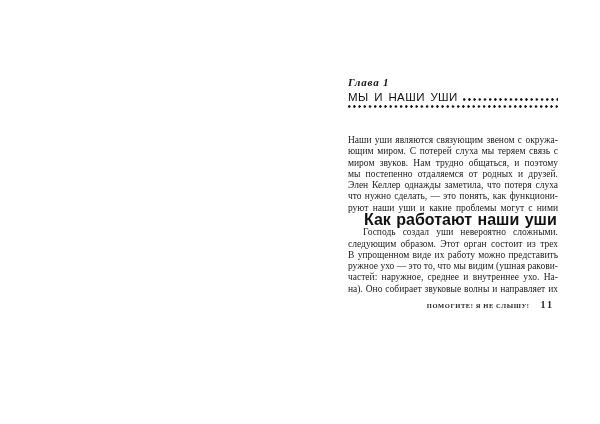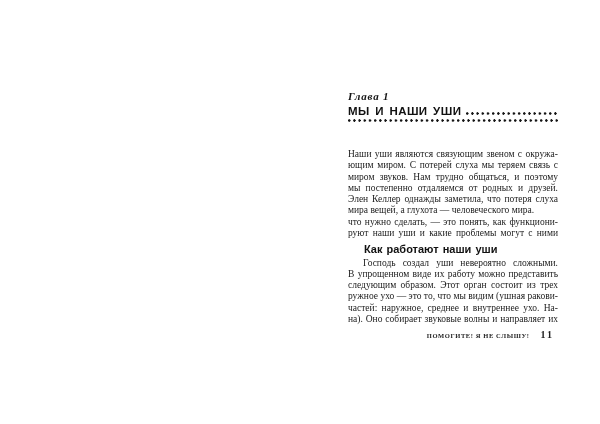--- a/index.html
+++ b/index.html
@@ -12,42 +12,42 @@
   }
   .book-page {
     position: relative;
     width: 600px;
     height: 424px;
     background: #ffffff;
   }
   .text-block {
     position: absolute;
     left: 348px;
-    top: 91px;
+    top: 77px;
     width: 210px;
     color: #1b1b1b;
   }
   .chapter-label {
     font-family: "Liberation Serif", serif;
     font-style: italic;
     font-weight: 700;
     font-size: 11px;
     line-height: 11px;
     letter-spacing: 0.8px;
     color: #141414;
   }
   .title-row {
     display: flex;
     align-items: flex-end;
     margin-top: 3px;
     height: 12px;
   }
   .chapter-title {
     font-family: "Liberation Sans", sans-serif;
-    font-weight: 700;
+    font-weight: 400;
     font-size: 11.5px;
     line-height: 12px;
     letter-spacing: 0.4px;
     word-spacing: 2px;
     white-space: nowrap;
     color: #111111;
   }
   .dots {
     height: 3px;
     background-image: radial-gradient(circle at 1.2px 1.5px, #141414 1px, rgba(0,0,0,0) 1.45px);
@@ -74,25 +74,24 @@
     overflow: hidden;
     text-align: justify;
     text-align-last: justify;
     white-space: normal;
   }
   .line.last { text-align-last: left; }
   .line.indent { text-indent: 15px; }
   .subheading {
     font-family: "Liberation Sans", sans-serif;
     font-weight: 700;
-    font-size: 11px;
+    font-size: 16px;
     line-height: 11px;
     word-spacing: 1px;
     padding-left: 16px;
-    margin-top: 5px;
     margin-bottom: 2.5px;
     color: #111111;
   }
   .page-footer {
     margin-top: 4px;
     display: flex;
     justify-content: flex-end;
     align-items: baseline;
     padding-right: 4px;
   }
@@ -126,31 +125,30 @@
     </div>
     <div class="dots full-dots"></div>
 
     <div class="body-text">
         <div class="paragraph">
           <div class="line">Наши уши являются связующим звеном с окружа-</div>
           <div class="line">ющим миром. С потерей слуха мы теряем связь с</div>
           <div class="line">миром звуков. Нам трудно общаться, и поэтому</div>
           <div class="line">мы постепенно отдаляемся от родных и друзей.</div>
           <div class="line">Элен Келлер однажды заметила, что потеря слуха</div>
-          <div class="line last">мира вещей, а глухота — человеческого мира.</div>
         </div>
         <div class="paragraph">
           <div class="line">что нужно сделать, — это понять, как функциони-</div>
           <div class="line">руют наши уши и какие проблемы могут с ними</div>
         </div>
         <div class="subheading">Как работают наши уши</div>
         <div class="paragraph">
           <div class="line indent">Господь создал уши невероятно сложными.</div>
+          <div class="line">следующим образом. Этот орган состоит из трех</div>
           <div class="line">В упрощенном виде их работу можно представить</div>
-          <div class="line">следующим образом. Этот орган состоит из трех</div>
           <div class="line">ружное ухо — это то, что мы видим (ушная ракови-</div>
           <div class="line">частей: наружное, среднее и внутреннее ухо. На-</div>
           <div class="line">на). Оно собирает звуковые волны и направляет их</div>
         </div>
       </div>
 
     <div class="page-footer">
       <span class="running-title">ПОМОГИТЕ! Я НЕ СЛЫШУ!</span>
       <span class="page-number">11</span>
     </div>

